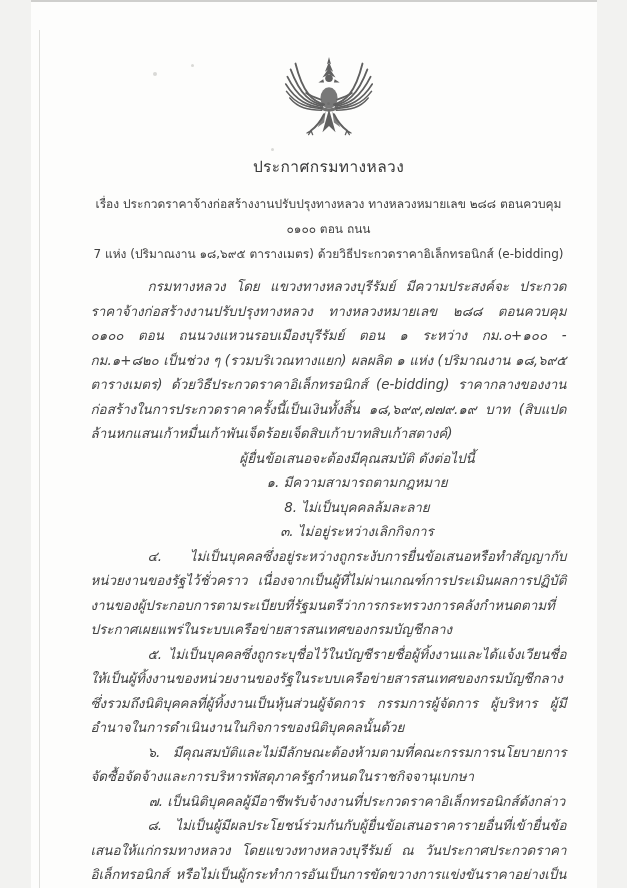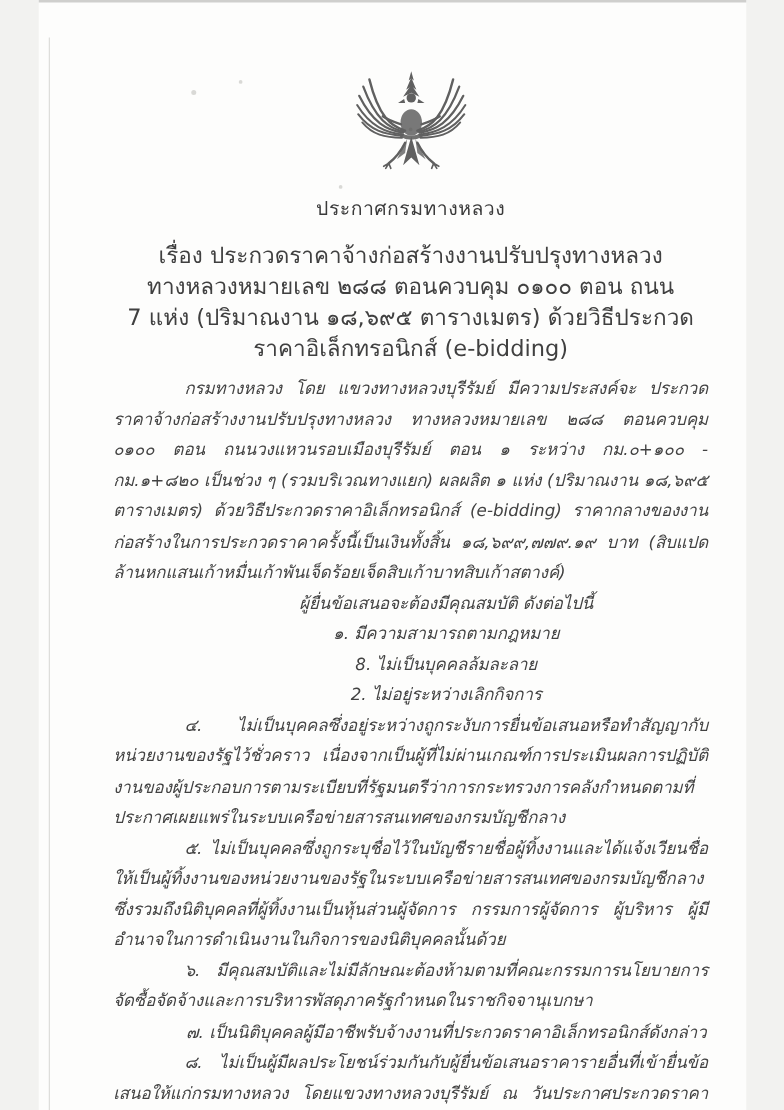--- a/index.html
+++ b/index.html
@@ -44,21 +44,21 @@
   .agency-title {
     text-align: center;
     font-size: 15.5px;
     letter-spacing: 0.4px;
     margin-top: 6px;
     color: #3a3a3a;
   }
   .subject-block {
     margin-top: 13px;
     text-align: center;
-    font-size: 18px;
+    font-size: 12px;
     line-height: 25px;
     color: #404040;
   }
   .body-block {
     margin-top: 8px;
     font-size: 13.4px;
     line-height: 24.5px;
     color: #424242;
   }
   p.para {
@@ -142,21 +142,21 @@
     <div class="subject-block">
       <div>เรื่อง ประกวดราคาจ้างก่อสร้างงานปรับปรุงทางหลวง ทางหลวงหมายเลข ๒๘๘ ตอนควบคุม ๐๑๐๐ ตอน ถนน</div>
       <div>7 แห่ง (ปริมาณงาน ๑๘,๖๙๕ ตารางเมตร) ด้วยวิธีประกวดราคาอิเล็กทรอนิกส์ (e-bidding)</div>
     </div>
 
     <div class="body-block">
       <p class="para">กรมทางหลวง โดย แขวงทางหลวงบุรีรัมย์ มีความประสงค์จะ ประกวดราคาจ้างก่อสร้างงานปรับปรุงทางหลวง ทางหลวงหมายเลข ๒๘๘ ตอนควบคุม ๐๑๐๐ ตอน ถนนวงแหวนรอบเมืองบุรีรัมย์ ตอน ๑ ระหว่าง กม.๐+๑๐๐ - กม.๑+๘๒๐ เป็นช่วง ๆ (รวมบริเวณทางแยก) ผลผลิต ๑ แห่ง (ปริมาณงาน ๑๘,๖๙๕ ตารางเมตร) ด้วยวิธีประกวดราคาอิเล็กทรอนิกส์ (e-bidding) ราคากลางของงานก่อสร้างในการประกวดราคาครั้งนี้เป็นเงินทั้งสิ้น ๑๘,๖๙๙,๗๗๙.๑๙ บาท (สิบแปดล้านหกแสนเก้าหมื่นเก้าพันเจ็ดร้อยเจ็ดสิบเก้าบาทสิบเก้าสตางค์)</p>
       <p class="para no-justify">ผู้ยื่นข้อเสนอจะต้องมีคุณสมบัติ ดังต่อไปนี้</p>
       <p class="para no-justify">๑. มีความสามารถตามกฎหมาย</p>
       <p class="para no-justify">8. ไม่เป็นบุคคลล้มละลาย</p>
-      <p class="para no-justify">2. ไม่อยู่ระหว่างเลิกกิจการ</p>
+      <p class="para no-justify">๓. ไม่อยู่ระหว่างเลิกกิจการ</p>
       <p class="para">๔. ไม่เป็นบุคคลซึ่งอยู่ระหว่างถูกระงับการยื่นข้อเสนอหรือทำสัญญากับหน่วยงานของรัฐไว้ชั่วคราว เนื่องจากเป็นผู้ที่ไม่ผ่านเกณฑ์การประเมินผลการปฏิบัติงานของผู้ประกอบการตามระเบียบที่รัฐมนตรีว่าการกระทรวงการคลังกำหนดตามที่ประกาศเผยแพร่ในระบบเครือข่ายสารสนเทศของกรมบัญชีกลาง</p>
       <p class="para">๕. ไม่เป็นบุคคลซึ่งถูกระบุชื่อไว้ในบัญชีรายชื่อผู้ทิ้งงานและได้แจ้งเวียนชื่อให้เป็นผู้ทิ้งงานของหน่วยงานของรัฐในระบบเครือข่ายสารสนเทศของกรมบัญชีกลาง ซึ่งรวมถึงนิติบุคคลที่ผู้ทิ้งงานเป็นหุ้นส่วนผู้จัดการ กรรมการผู้จัดการ ผู้บริหาร ผู้มีอำนาจในการดำเนินงานในกิจการของนิติบุคคลนั้นด้วย</p>
       <p class="para">๖. มีคุณสมบัติและไม่มีลักษณะต้องห้ามตามที่คณะกรรมการนโยบายการจัดซื้อจัดจ้างและการบริหารพัสดุภาครัฐกำหนดในราชกิจจานุเบกษา</p>
       <p class="para no-justify">๗. เป็นนิติบุคคลผู้มีอาชีพรับจ้างงานที่ประกวดราคาอิเล็กทรอนิกส์ดังกล่าว</p>
       <p class="para">๘. ไม่เป็นผู้มีผลประโยชน์ร่วมกันกับผู้ยื่นข้อเสนอราคารายอื่นที่เข้ายื่นข้อเสนอให้แก่กรมทางหลวง โดยแขวงทางหลวงบุรีรัมย์ ณ วันประกาศประกวดราคาอิเล็กทรอนิกส์ หรือไม่เป็นผู้กระทำการอันเป็นการขัดขวางการแข่งขันราคาอย่างเป็นธรรม ในการประกวดราคาอิเล็กทรอนิกส์ครั้งนี้</p>
 
     </div>
 
   </div>
 </div>

